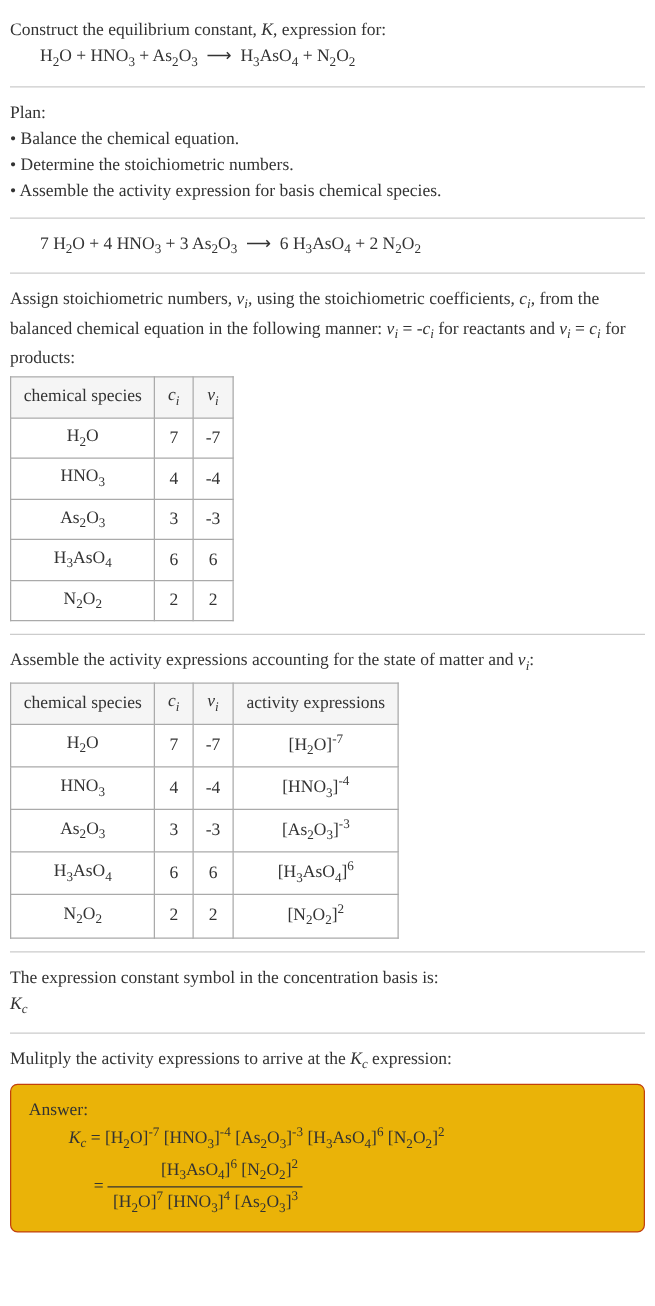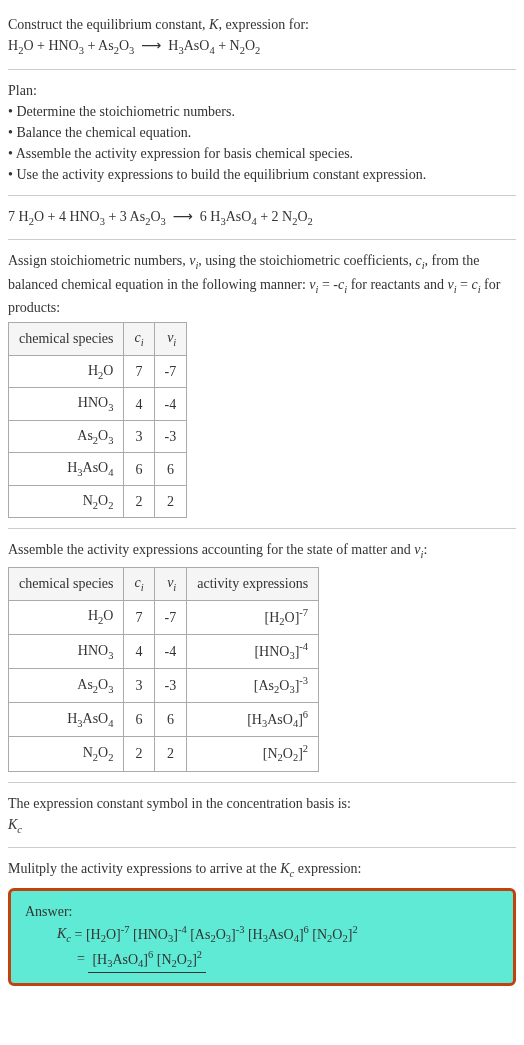--- a/index.html
+++ b/index.html
@@ -19,48 +19,49 @@
     .section {
       padding: 6px 0;
     }
     .hr {
       border: none;
       border-top: 1px solid #ccc;
       margin: 4px 0;
     }
     .formula {
       font-family: Georgia, serif;
+      margin-left: 24px;
     }
     sub {
       font-size: 0.75em;
       vertical-align: sub;
     }
     sup {
       font-size: 0.75em;
       vertical-align: super;
     }
     table {
       border-collapse: collapse;
       margin-top: 4px;
     }
     td, th {
       border: 1px solid #aaa;
       padding: 4px 10px;
-      text-align: right;
+      text-align: center;
       font-weight: normal;
     }
     th {
       background: #f5f5f5;
     }
     .center {
       text-align: center;
     }
     .answer-box {
-      background: #5eead4;
-      border: 3px solid #c2410c;
+      background: #eab308;
+      border: 1px solid #c2410c;
       border-radius: 6px;
       padding: 10px 14px;
       margin-top: 6px;
     }
     .italic {
       font-style: italic;
     }
     .frac {
       display: inline-block;
       vertical-align: middle;
@@ -85,24 +86,23 @@
 
 <div class="section">
   <div>Construct the equilibrium constant, <span class="italic">K</span>, expression for:</div>
   <div class="formula">H<sub>2</sub>O + HNO<sub>3</sub> + As<sub>2</sub>O<sub>3</sub> &nbsp;⟶&nbsp; H<sub>3</sub>AsO<sub>4</sub> + N<sub>2</sub>O<sub>2</sub></div>
 </div>
 
 <hr class="hr">
 
 <div class="section">
   <div>Plan:</div>
+  <div>• Balance the chemical equation.</div>
   <div>• Determine the stoichiometric numbers.</div>
-  <div>• Balance the chemical equation.</div>
   <div>• Assemble the activity expression for basis chemical species.</div>
-  <div>• Use the activity expressions to build the equilibrium constant expression.</div>
 </div>
 
 <hr class="hr">
 
 <div class="section">
   <div class="formula">7 H<sub>2</sub>O + 4 HNO<sub>3</sub> + 3 As<sub>2</sub>O<sub>3</sub> &nbsp;⟶&nbsp; 6 H<sub>3</sub>AsO<sub>4</sub> + 2 N<sub>2</sub>O<sub>2</sub></div>
 </div>
 
 <hr class="hr">
 
@@ -200,16 +200,17 @@
 <hr class="hr">
 
 <div class="section">
   <div>Mulitply the activity expressions to arrive at the <span class="italic">K<sub>c</sub></span> expression:</div>
   <div class="answer-box">
     <div>Answer:</div>
     <div class="eq-indent"><span class="italic">K<sub>c</sub></span> = [H<sub>2</sub>O]<sup>-7</sup> [HNO<sub>3</sub>]<sup>-4</sup> [As<sub>2</sub>O<sub>3</sub>]<sup>-3</sup> [H<sub>3</sub>AsO<sub>4</sub>]<sup>6</sup> [N<sub>2</sub>O<sub>2</sub>]<sup>2</sup></div>
     <div class="eq-indent" style="margin-left:20px;">= 
       <span class="frac">
         <span class="num">[H<sub>3</sub>AsO<sub>4</sub>]<sup>6</sup> [N<sub>2</sub>O<sub>2</sub>]<sup>2</sup></span>
+        <span class="den">[H<sub>2</sub>O]<sup>7</sup> [HNO<sub>3</sub>]<sup>4</sup> [As<sub>2</sub>O<sub>3</sub>]<sup>3</sup></span>
       </span>
     </div>
   </div>
 </div>
 
 </body></html>

